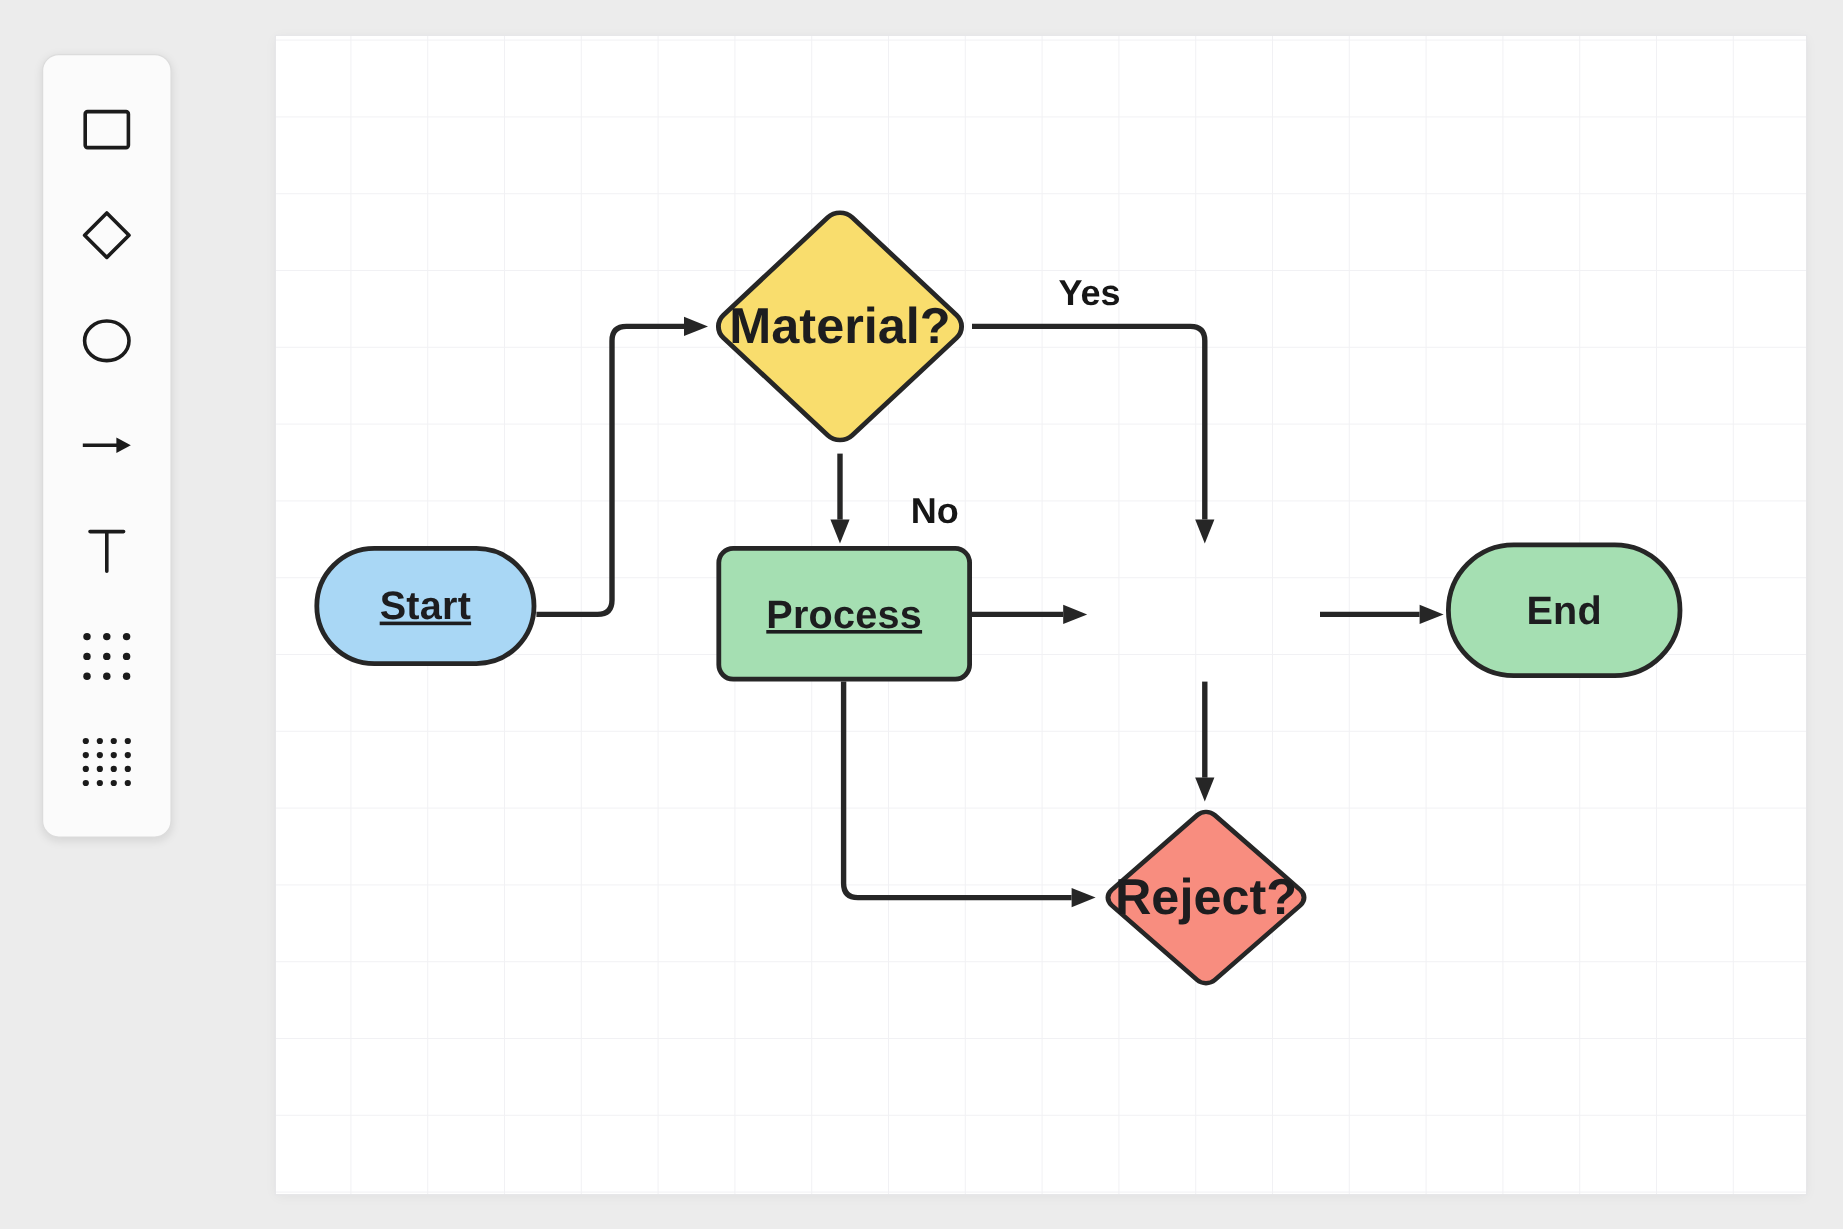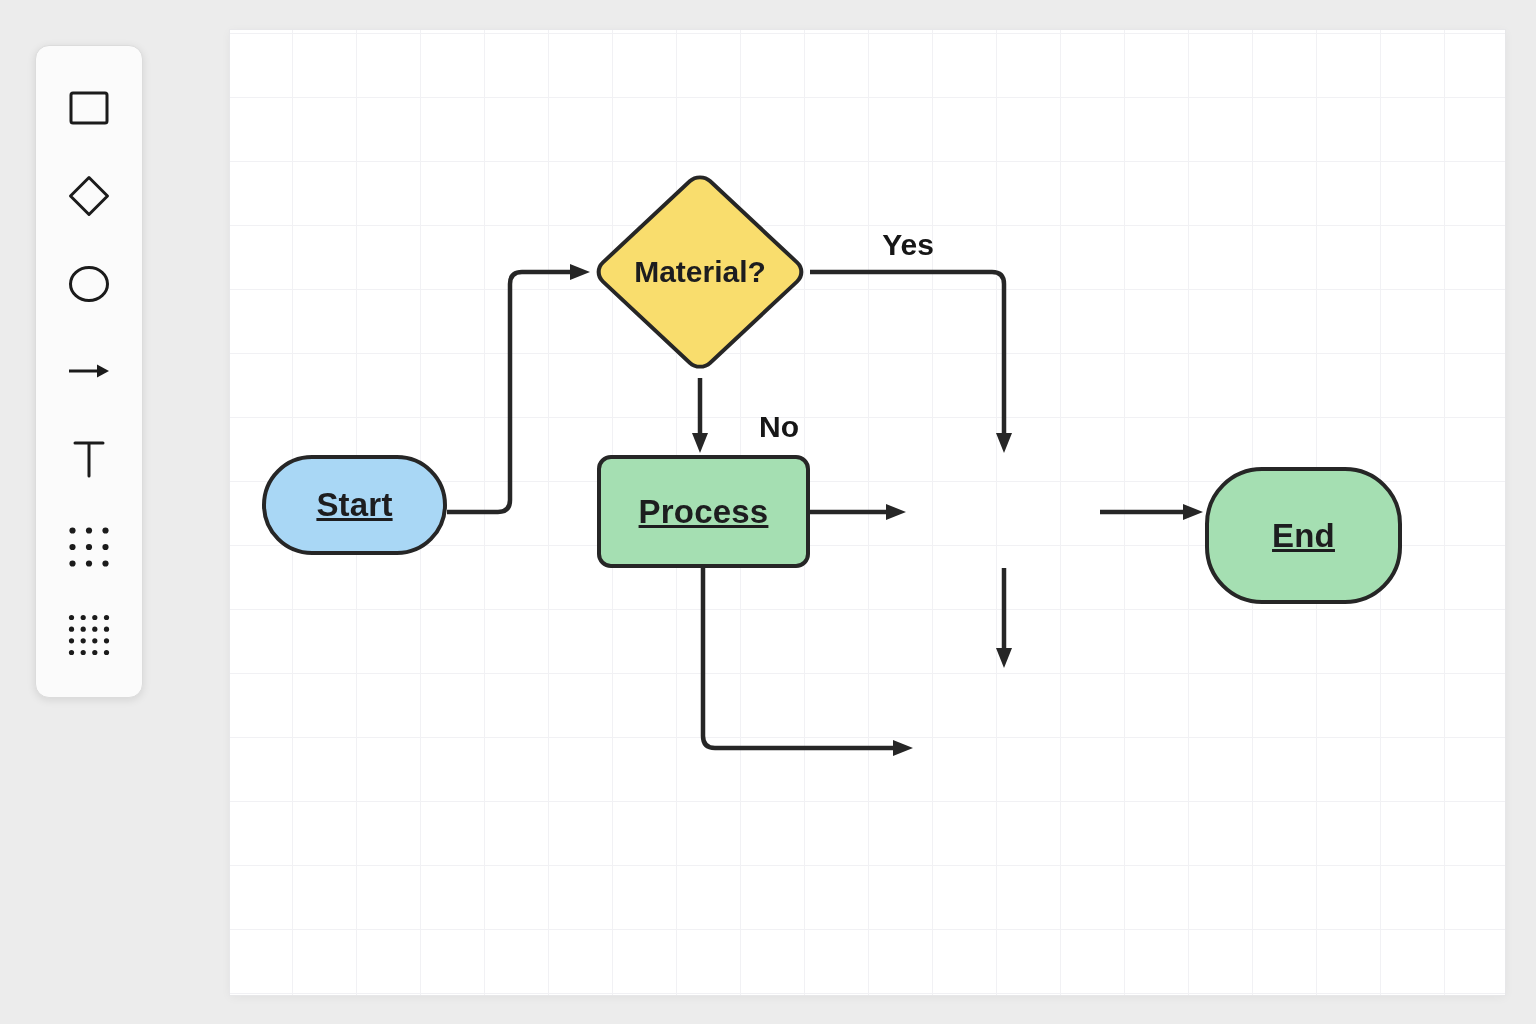--- a/index.html
+++ b/index.html
@@ -52,40 +52,40 @@
   .node {
     position: absolute;
     display: flex; align-items: center; justify-content: center;
     border: 4.5px solid #262626;
     font-size: 33px; font-weight: 600; color: #1d1d1f;
     letter-spacing: 0.2px;
   }
   .node-start    { left: 32px;  top: 425px; width: 185px; height: 100px; border-radius: 57px; text-decoration: underline; }
   .node-process  { left: 367px; top: 425px; width: 213px; height: 113px; border-radius: 14px; }
   .node-assembly { left: 678px; top: 425px; width: 192px; height: 113px; border-radius: 14px; }
-  .node-end     { left: 975px; top: 437px; width: 197px; height: 137px; border-radius: 57px; text-decoration: underline; }
+  .node-end     { left: 975px; top: 422px; width: 197px; height: 113px; border-radius: 57px; }
 
   .diamond-wrap { position: absolute; display: flex; align-items: center; justify-content: center; }
   .diamond-material { left: 360px; top: 139px; width: 220px; height: 206px; }
   .diamond-reject   { left: 686px; top: 640px; width: 178px; height: 156px; }
   .diamond-shape {
     border: 4.5px solid #262626;
     position: absolute;
   }
   .diamond-material .diamond-shape {
     width: 152px; height: 152px; border-radius: 16px;
     transform: scale(1.025, 0.958) rotate(45deg);
   }
   .diamond-reject .diamond-shape {
     width: 122px; height: 122px; border-radius: 12px;
     transform: scale(1.03, 0.9) rotate(45deg);
   }
   .diamond-label {
     position: relative; z-index: 2;
-    font-size: 30px; font-weight: 600; color: #1d1d1f;
+    font-size: 42px; font-weight: 600; color: #1d1d1f;
   }
 
   .edge-label {
     position: absolute;
     font-size: 30px; font-weight: 600; color: #161616;
   }
   .label-yes { left: 622px; top: 198px; width: 112px; text-align: center; }
   .label-no  { left: 484px; top: 380px; margin-left: 45px; }
 </style>
 </head>
@@ -198,15 +198,19 @@
 
     <div class="node node-process" style="background: rgb(165, 223, 178); text-decoration: underline;">
       <span>Process</span>
     </div>
 
 
     <div class="node node-end" style="background: rgb(165, 223, 178);">
       <span>End</span>
     </div>
 
+    <div class="diamond-wrap diamond-reject">
+      <div class="diamond-shape" style="background: rgb(248, 141, 127);"></div>
+      <span class="diamond-label">Reject?</span>
+    </div>
 
   </div>
 </div>
 
 </body></html>

